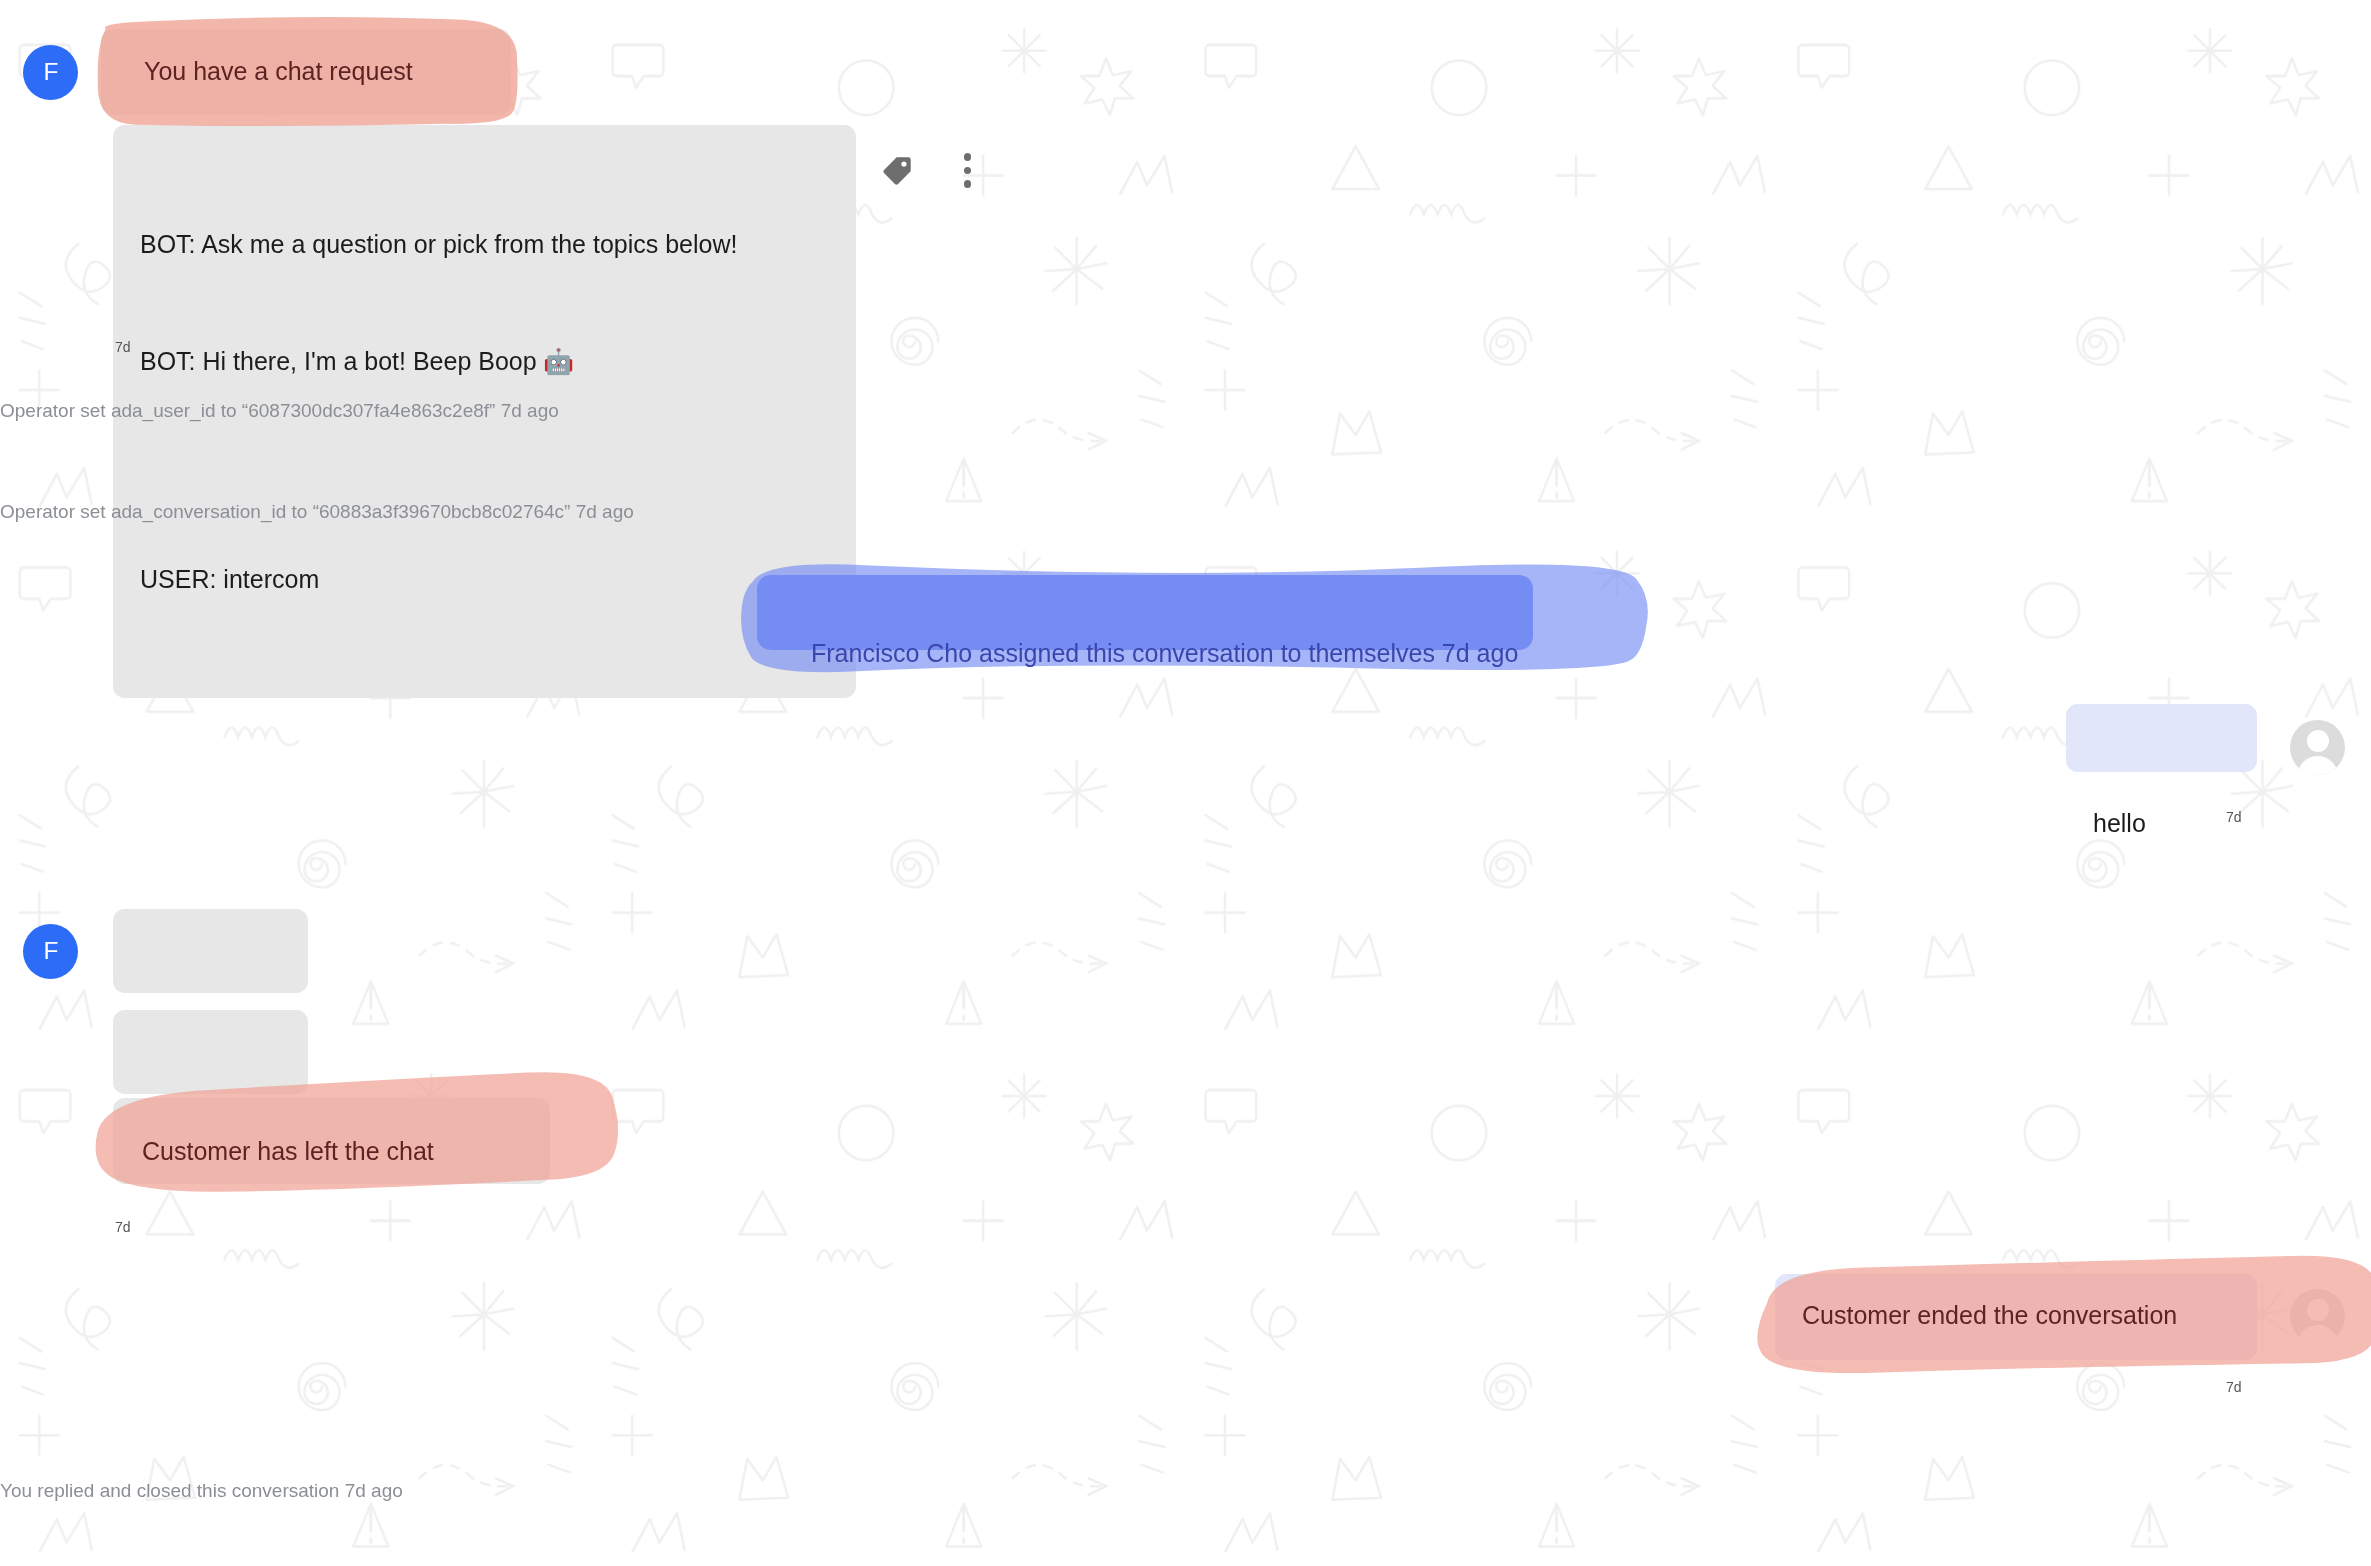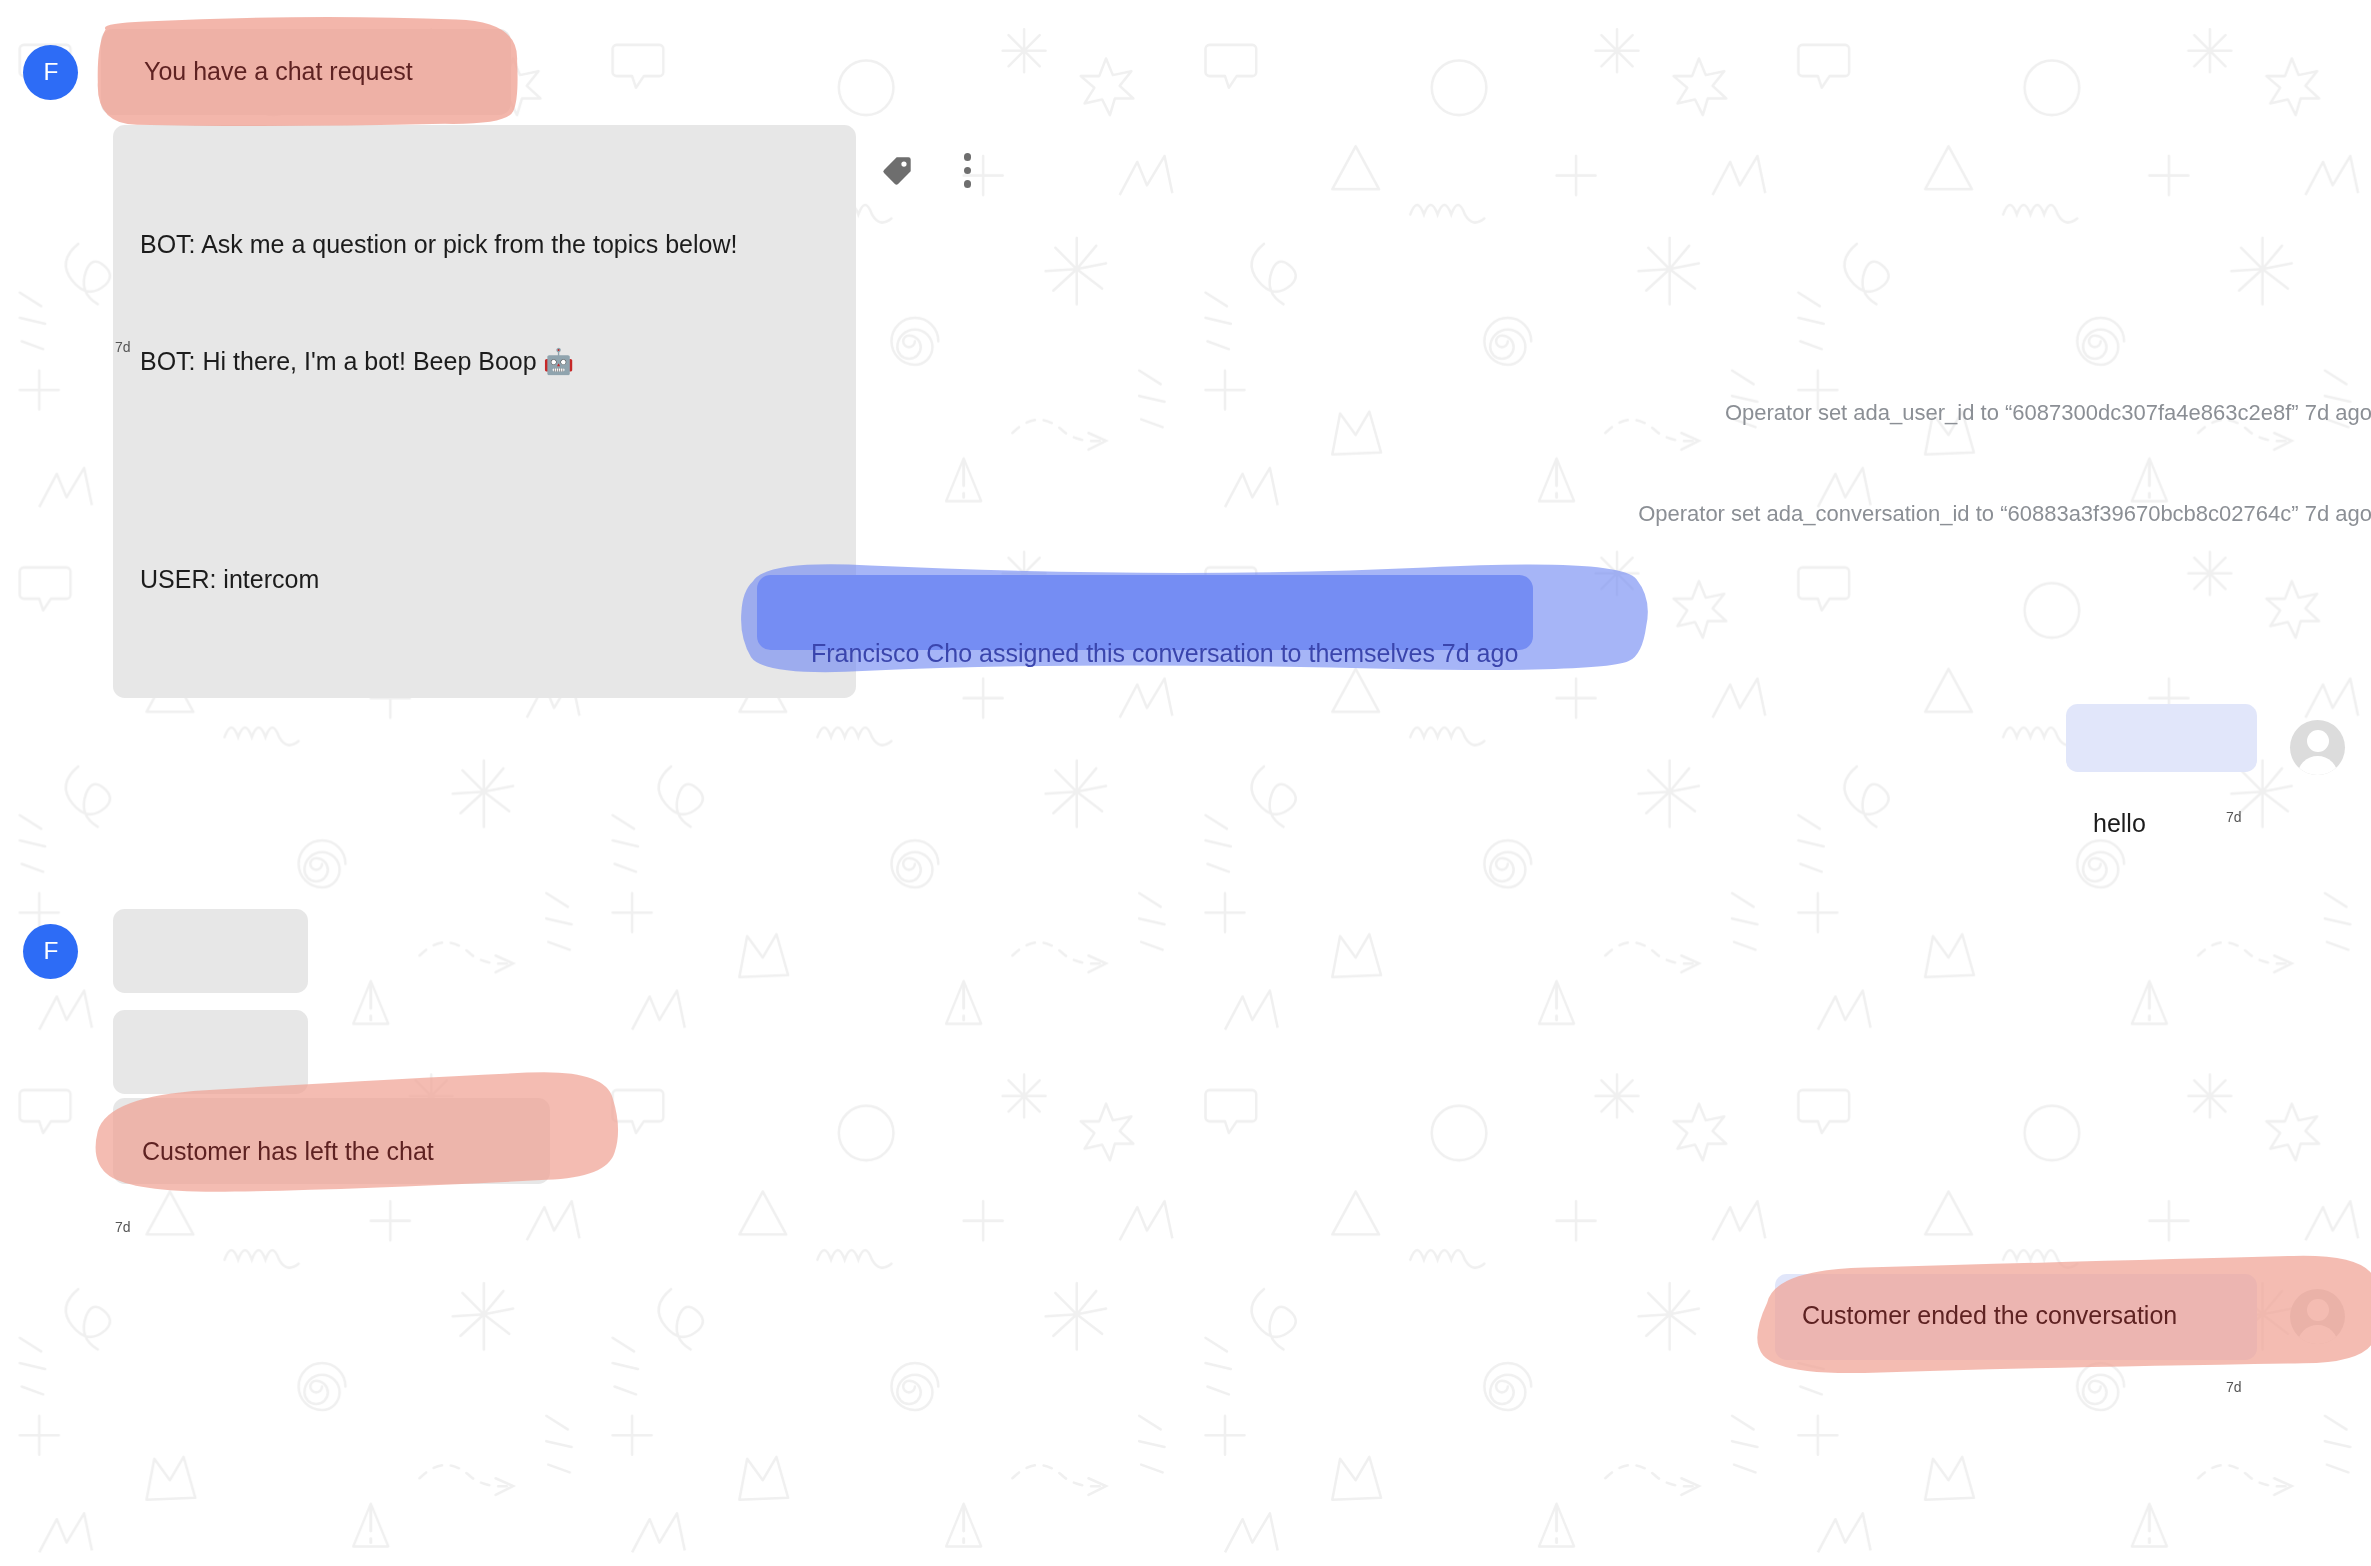--- a/index.html
+++ b/index.html
@@ -88,22 +88,22 @@
   .timestamp {
     position: absolute;
     font-size: 14px;
     color: #555;
   }
 
   
   .event-line {
     position: absolute;
     width: 100%;
-    text-align: right;
-    font-size: 22px;
+    text-align: left;
+    font-size: 19px;
     color: #8b8f95;
     left: 0;
   }
 
   .event-pill {
     position: absolute;
     font-size: 24.4px;
     color: #3b4bb5;
     padding: 23.4px 43px;
     border-radius: 13.7px;
@@ -289,20 +289,21 @@
 
   <div class="bubble light-blue" style="left:1775px; top:1274px; width:482px; height:86px; padding-top:23.4px;">
     <span class="bubble-line" style="visibility:hidden">Customer ended the conversation</span>
   </div>
   <div class="avatar-default" style="left:2290px; top:1289px;">
     <span class="head"></span>
     <span class="body"></span>
   </div>
   <div class="timestamp" style="left:2226px; top:1379px;">7d</div>
 
+  <div class="event-line" style="top:1480px;">You replied and closed this conversation 7d ago</div>
 
 </div>
 
 <svg id="highlights" viewBox="0 0 2432 1606" xmlns="http://www.w3.org/2000/svg">
 
   <path d="M108 30 q-6 -6 40 -8 q170 -8 320 -2 q64 2 62 42 q2 40 -4 52 q-6 14 -70 13 q-180 4 -316 1 q-42 -1 -40 -44 q-1 -38 8 -54 z" fill="#f0a294" fill-opacity="0.78"></path>
 
   <path d="M772 596 q14 -22 120 -16 q310 14 570 2 q200 -10 216 12 q16 20 10 48 q-4 30 -18 36 q-26 12 -240 8 q-330 -8 -540 2 q-106 6 -120 -14 q-12 -20 -10 -46 q1 -22 12 -32 z" fill="#6f88f2" fill-opacity="0.62"></path>
 
   <path d="M100 1160 q10 -36 110 -42 q200 -12 330 -18 q80 -4 88 26 q10 32 2 56 q-8 26 -70 28 q-190 10 -320 12 q-100 2 -128 -16 q-20 -14 -12 -46 z" fill="#f0a294" fill-opacity="0.72"></path>

